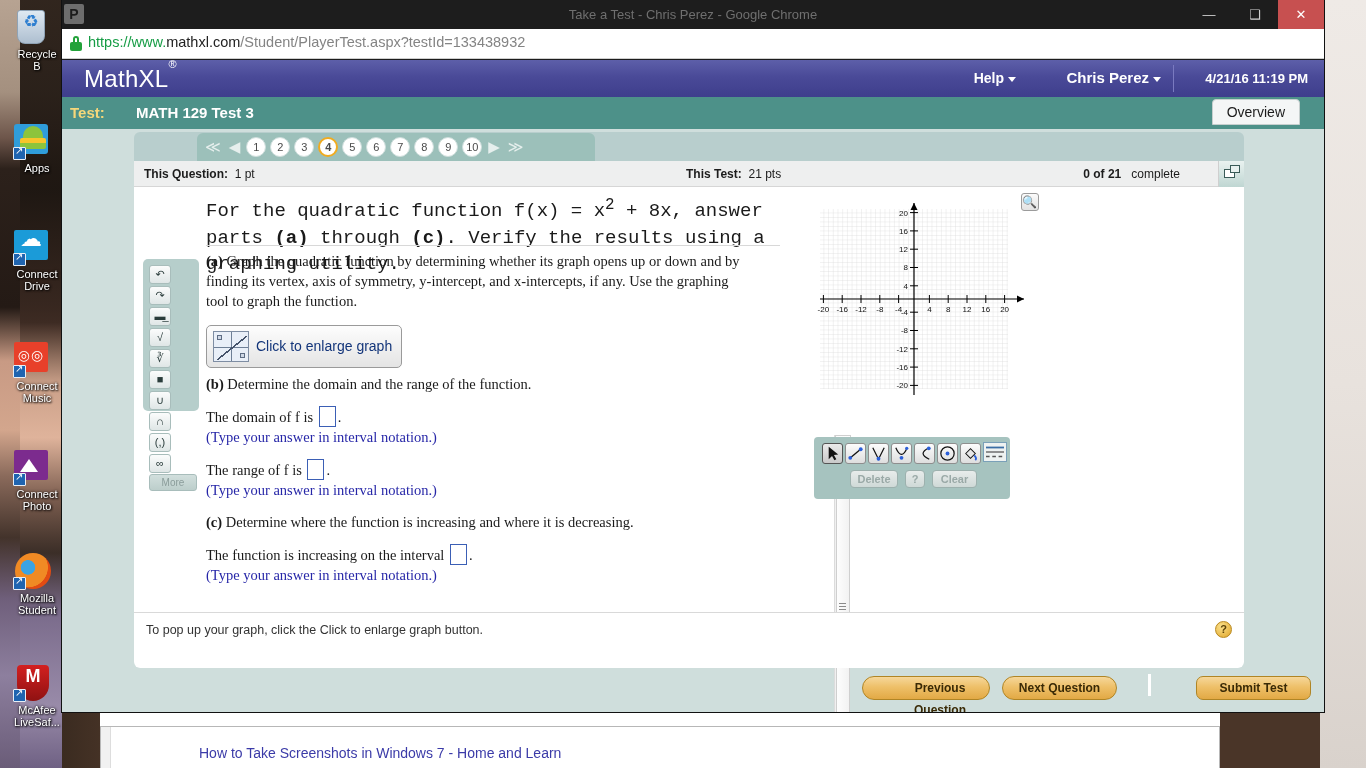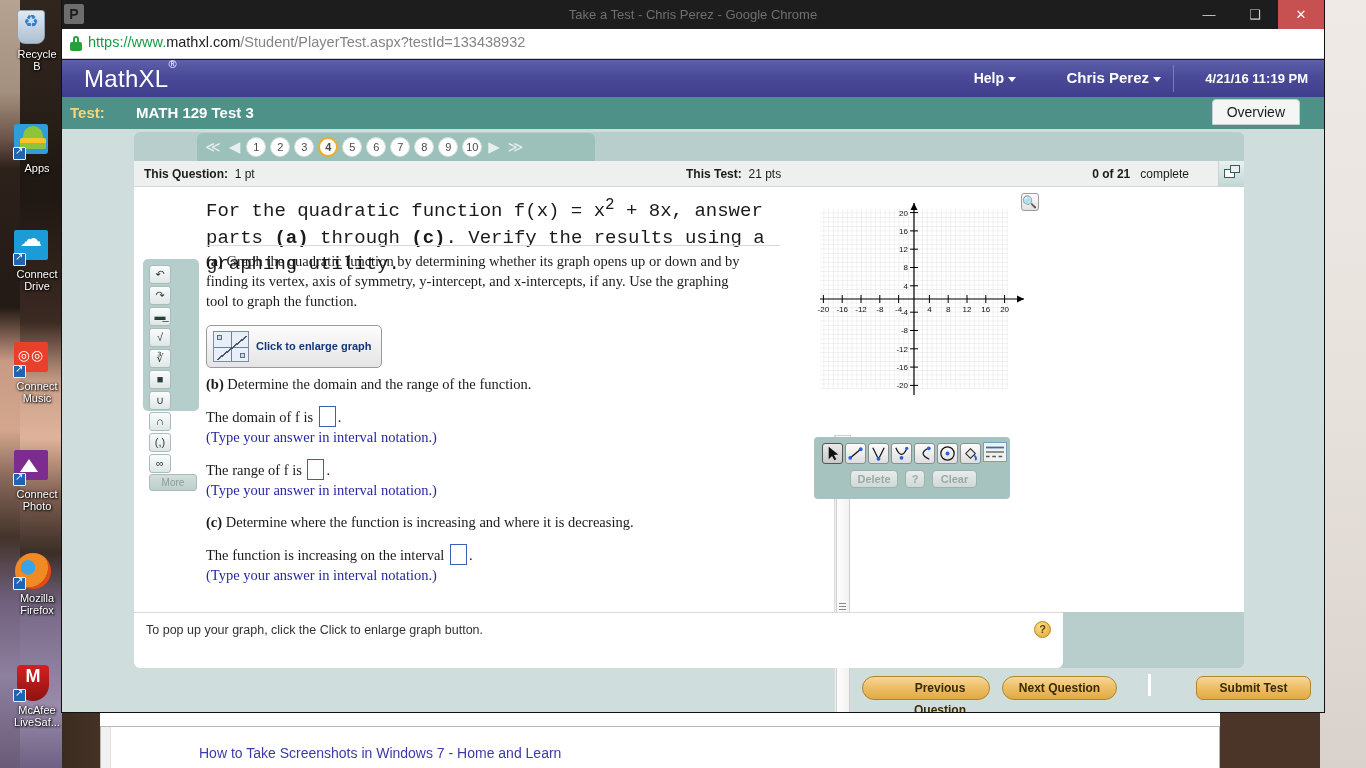--- a/index.html
+++ b/index.html
@@ -260,21 +260,21 @@
   .pg.active { border: 2px solid #f0ab20; line-height: 17px; font-weight: bold; }
   .pgnav { color: #e6efed; font-size: 15px; padding: 0 2px; }
 
   #qbar {
     position: absolute; left: 0; top: 29px; width: 1110px; height: 26px;
     background: #eeefef; border-bottom: 1px solid #d6d6d6;
   }
   #qbar-l { position: absolute; left: 10px; top: 6px; font-size: 12px; color: #1c1c1c; }
   #qbar-l b { font-weight: bold; }
   #qbar-c { position: absolute; left: 552px; top: 6px; font-size: 12px; color: #1c1c1c; }
-  #qbar-r { position: absolute; right: 55px; top: 6px; font-size: 12px; color: #1c1c1c; }
+  #qbar-r { position: absolute; right: 64px; top: 6px; font-size: 12px; color: #1c1c1c; }
   #qbar-r b { font-weight: bold; }
   #qbar-pop {
     position: absolute; right: 0; top: 0; width: 26px; height: 26px;
     background: linear-gradient(180deg,#e9f2f0,#bfd6d2);
     border-left: 1px solid #cfcfcf;
   }
   #qbar-pop .sq1 {
     position: absolute; left: 5px; top: 8px; width: 11px; height: 9px;
     border: 1px solid #3a5b58; background: #fff;
   }
@@ -344,21 +344,21 @@
   #enlarge-icon .vl { position: absolute; top: 0; bottom: 0; left: 17px; width: 1px; background:#6e7f96; }
   #enlarge-icon .dg {
     position: absolute; left: 3px; top: 4px; width: 30px; height: 24px;
     background: linear-gradient(to bottom right, transparent 48%, #45536b 48%, #45536b 52%, transparent 52%);
   }
   #enlarge-icon .d1,#enlarge-icon .d2 {
     position:absolute;width:5px;height:5px;background:#cfd8e6;border:1px solid #5e6d84;
   }
   #enlarge-icon .d1{left:3px;top:3px;} #enlarge-icon .d2{right:3px;bottom:3px;}
   #enlarge-label {
-    color: #13357a; font-size: 11px; font-weight: bold; line-height: 13px;
+    color: #13357a; font-size: 14px; font-weight: normal; line-height: 13px;
     text-align: right; font-family: "Liberation Sans", sans-serif;
   }
 
   
   #vscroll {
     position: absolute; left: 700px; top: 248px; width: 16px; height: 400px;
     background: #f0f0f0; border-left: 1px solid #dcdcdc;
   }
   #vscroll .arrow {
     position: absolute; left: 0; width: 16px; height: 17px;
@@ -409,21 +409,21 @@
   .gbtn {
     position: absolute; top: 33px; height: 18px;
     background: linear-gradient(180deg,#e8eceb,#cfd9d7);
     border: 1px solid #9db1ae; border-radius: 4px;
     font-size: 11px; font-weight: bold; color: #9aa9a7;
     text-align: center; line-height: 16px;
   }
 
   
   #qfoot {
-    position: absolute; left: 0; top: 480px; width: 929px; height: 56px;
+    position: absolute; left: 0; top: 480px; width: 1110px; height: 56px;
     background: #fff; border-top: 1px solid #d9d9d9;
     border-radius: 0 0 6px 6px;
   }
   #qfoot-txt {
     position: absolute; left: 12px; top: 10px;
     font-size: 12.5px; color: #333;
   }
   #help-circle {
     position: absolute; right: 12px; top: 8px; width: 17px; height: 17px;
     border-radius: 50%;
@@ -498,21 +498,21 @@
     <span class="lbl">Connect
 Photo</span>
   </div>
 
   <div class="dicon" style="top:552px">
     <span class="glyph">
       <span class="ic-firefox" style="position:absolute;left:4px;top:1px;"></span>
       <span class="shortcut-arrow"></span>
     </span>
     <span class="lbl">Mozilla
-Firefox</span>
+Student</span>
   </div>
 
   <div class="dicon" style="top:664px">
     <span class="glyph">
       <span class="ic-mcafee" style="position:absolute;left:6px;top:1px;"></span>
       <span class="shortcut-arrow"></span>
     </span>
     <span class="lbl">McAfee
 LiveSaf...</span>
   </div>

